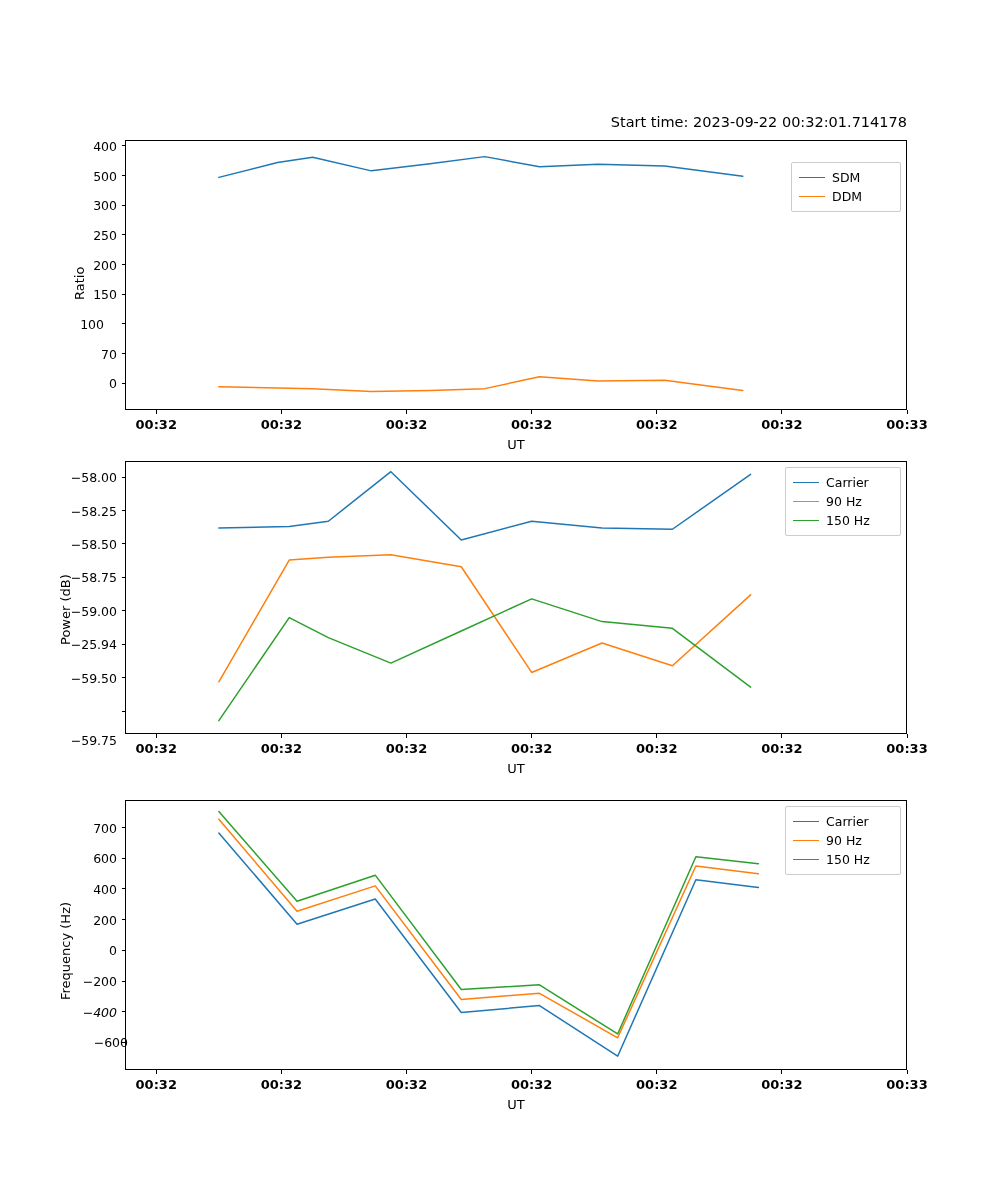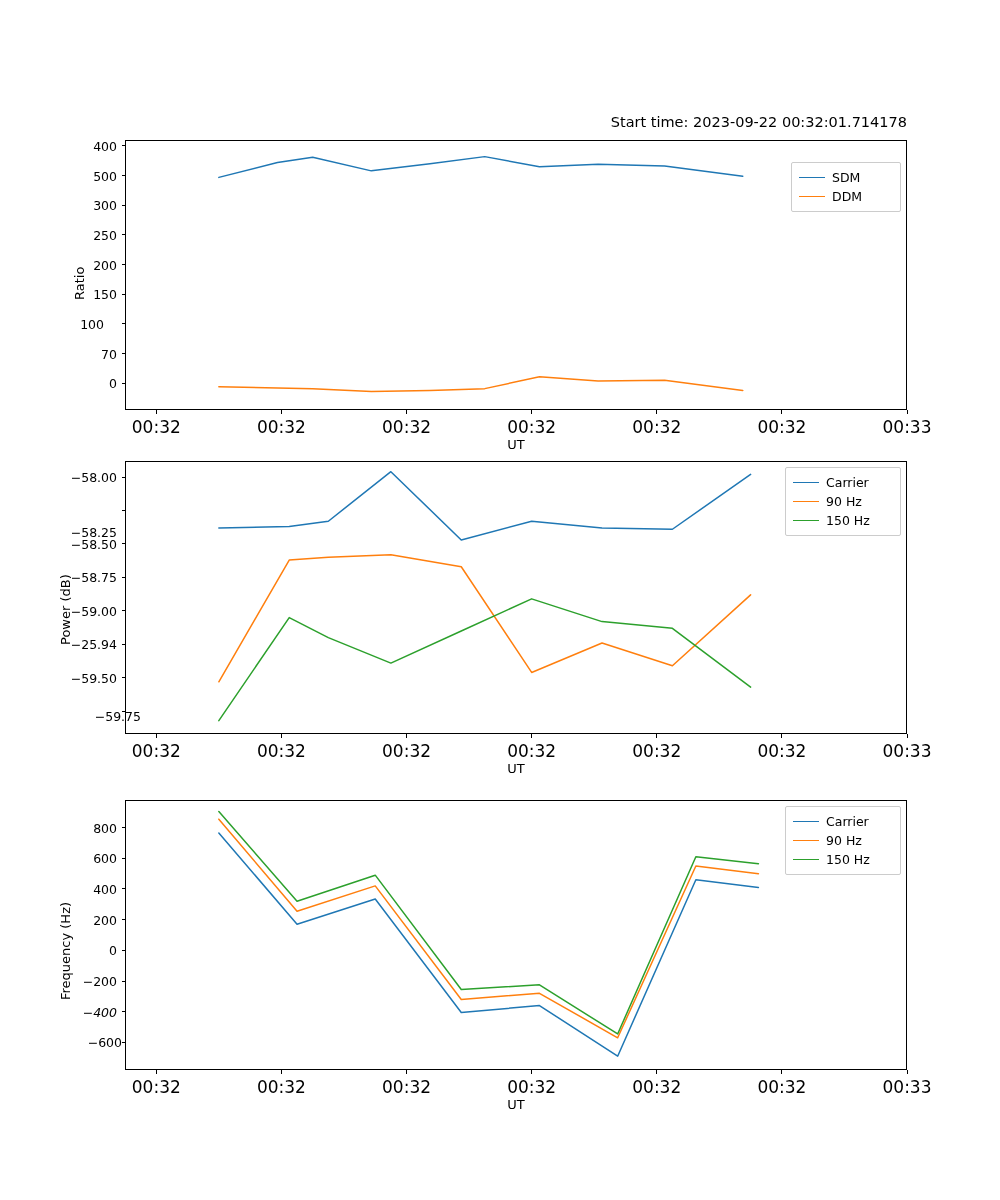--- a/index.html
+++ b/index.html
@@ -53,24 +53,25 @@
     font-size: 13px;
     white-space: nowrap;
   }
   .xlabel {
     position: absolute;
     text-align: center;
     font-size: 13px;
   }
   .xtick-label {
     position: absolute;
-    font-size: 17px;
+    font-size: 13px;
     text-align: right;
     transform: translateX(-50%);
     white-space: nowrap;
+    font-weight: bold;
   }
   .ytick-label {
     position: absolute;
     font-size: 12.5px;
     text-align: right;
     transform: translateY(-50%);
     white-space: nowrap;
   }
   .tick-mark {
     position: absolute;
@@ -196,33 +197,33 @@
       <div class="xtick-label" style="left: 531.64px; top: 741px;">00:32</div>
       <div class="tick-mark" style="left: 656.26px; top: 734px; width: 1px; height: 3.5px;"></div>
       <div class="xtick-label" style="left: 656.76px; top: 741px;">00:32</div>
       <div class="tick-mark" style="left: 781.38px; top: 734px; width: 1px; height: 3.5px;"></div>
       <div class="xtick-label" style="left: 781.88px; top: 741px;">00:32</div>
       <div class="tick-mark" style="left: 906.5px; top: 734px; width: 1px; height: 3.5px;"></div>
       <div class="xtick-label" style="left: 907px; top: 741px;">00:33</div>
       <div class="tick-mark" style="left: 121.5px; top: 476.559px; width: 3.5px; height: 1px;"></div>
       <div class="ytick-label" style="left: 65px; width: 52px; top: 477.059px;">−58.00</div>
       <div class="tick-mark" style="left: 121.5px; top: 510.015px; width: 3.5px; height: 1px;"></div>
-      <div class="ytick-label" style="left: 65px; width: 52px; top: 510.515px; margin-top: 21px;">−58.25</div>
+      <div class="ytick-label" style="left: 65px; width: 52px; top: 510.515px;">−58.25</div>
       <div class="tick-mark" style="left: 121.5px; top: 543.471px; width: 3.5px; height: 1px;"></div>
       <div class="ytick-label" style="left: 65px; width: 52px; top: 543.971px;">−58.50</div>
       <div class="tick-mark" style="left: 121.5px; top: 576.926px; width: 3.5px; height: 1px;"></div>
       <div class="ytick-label" style="left: 65px; width: 52px; top: 577.426px;">−58.75</div>
       <div class="tick-mark" style="left: 121.5px; top: 610.382px; width: 3.5px; height: 1px;"></div>
       <div class="ytick-label" style="left: 65px; width: 52px; top: 610.882px;">−59.00</div>
       <div class="tick-mark" style="left: 121.5px; top: 643.838px; width: 3.5px; height: 1px;"></div>
       <div class="ytick-label" style="left: 65px; width: 52px; top: 644.338px;">−25.94</div>
       <div class="tick-mark" style="left: 121.5px; top: 677.294px; width: 3.5px; height: 1px;"></div>
       <div class="ytick-label" style="left: 65px; width: 52px; top: 677.794px;">−59.50</div>
       <div class="tick-mark" style="left: 121.5px; top: 710.75px; width: 3.5px; height: 1px;"></div>
-      <div class="ytick-label" style="left: 65px; width: 52px; top: 716px; margin-left: 24px;">−59.75</div>
+      <div class="ytick-label" style="left: 65px; width: 52px; top: 740px;">−59.75</div>
     </div>
 
   <div class="panel" style="left:125px; top:800px; width:782px; height:270px;">
     <div class="axes"></div>
     <svg class="plot-svg" id="svg-3" width="782" height="270">
         <polyline points="93.84,32.98 172.04,124.26 250.24,98.95 336.26,212.47 414.46,205.57 492.66,256.19 570.86,79.77 633.42,87.44" fill="none" stroke="#1f77b4" stroke-width="1.5" stroke-linejoin="round" stroke-linecap="round"></polyline>
         <polyline points="93.84,19.18 172.04,111.22 250.24,85.91 336.26,199.43 414.46,193.30 492.66,237.78 570.86,65.97 633.42,73.64" fill="none" stroke="#ff7f0e" stroke-width="1.5" stroke-linejoin="round" stroke-linecap="round"></polyline>
         <polyline points="93.84,11.51 172.04,101.25 250.24,75.17 336.26,189.46 414.46,184.86 492.66,233.95 570.86,56.76 633.42,63.66" fill="none" stroke="#2ca02c" stroke-width="1.5" stroke-linejoin="round" stroke-linecap="round"></polyline>
       </svg>
     <div class="legend" style="right:6px; top:6px; width:116px;">
@@ -251,30 +252,30 @@
       <div class="xtick-label" style="left: 406.52px; top: 1077px;">00:32</div>
       <div class="tick-mark" style="left: 531.14px; top: 1070px; width: 1px; height: 3.5px;"></div>
       <div class="xtick-label" style="left: 531.64px; top: 1077px;">00:32</div>
       <div class="tick-mark" style="left: 656.26px; top: 1070px; width: 1px; height: 3.5px;"></div>
       <div class="xtick-label" style="left: 656.76px; top: 1077px;">00:32</div>
       <div class="tick-mark" style="left: 781.38px; top: 1070px; width: 1px; height: 3.5px;"></div>
       <div class="xtick-label" style="left: 781.88px; top: 1077px;">00:32</div>
       <div class="tick-mark" style="left: 906.5px; top: 1070px; width: 1px; height: 3.5px;"></div>
       <div class="xtick-label" style="left: 907px; top: 1077px;">00:33</div>
       <div class="tick-mark" style="left: 121.5px; top: 827.114px; width: 3.5px; height: 1px;"></div>
-      <div class="ytick-label" style="left: 65px; width: 52px; top: 827.614px;">800</div>
+      <div class="ytick-label" style="left: 65px; width: 52px; top: 827.614px;">700</div>
       <div class="tick-mark" style="left: 121.5px; top: 857.795px; width: 3.5px; height: 1px;"></div>
       <div class="ytick-label" style="left: 65px; width: 52px; top: 858.295px;">600</div>
       <div class="tick-mark" style="left: 121.5px; top: 888.477px; width: 3.5px; height: 1px;"></div>
       <div class="ytick-label" style="left: 65px; width: 52px; top: 888.977px;">400</div>
       <div class="tick-mark" style="left: 121.5px; top: 919.159px; width: 3.5px; height: 1px;"></div>
       <div class="ytick-label" style="left: 65px; width: 52px; top: 919.659px;">200</div>
       <div class="tick-mark" style="left: 121.5px; top: 949.841px; width: 3.5px; height: 1px;"></div>
       <div class="ytick-label" style="left: 65px; width: 52px; top: 950.341px;">0</div>
       <div class="tick-mark" style="left: 121.5px; top: 980.523px; width: 3.5px; height: 1px;"></div>
       <div class="ytick-label" style="left: 65px; width: 52px; top: 981.023px;">−200</div>
       <div class="tick-mark" style="left: 121.5px; top: 1011.2px; width: 3.5px; height: 1px;"></div>
       <div class="ytick-label" style="left: 65px; width: 52px; top: 1011.7px; font-style: italic;">−400</div>
       <div class="tick-mark" style="left: 121.5px; top: 1041.89px; width: 3.5px; height: 1px;"></div>
-      <div class="ytick-label" style="left: 70px; width: 52px; top: 1042.39px;">−600</div>
+      <div class="ytick-label" style="left: 76px; width: 52px; top: 1042.39px;">−600</div>
     </div>
 
 </div>
 
 </body></html>

